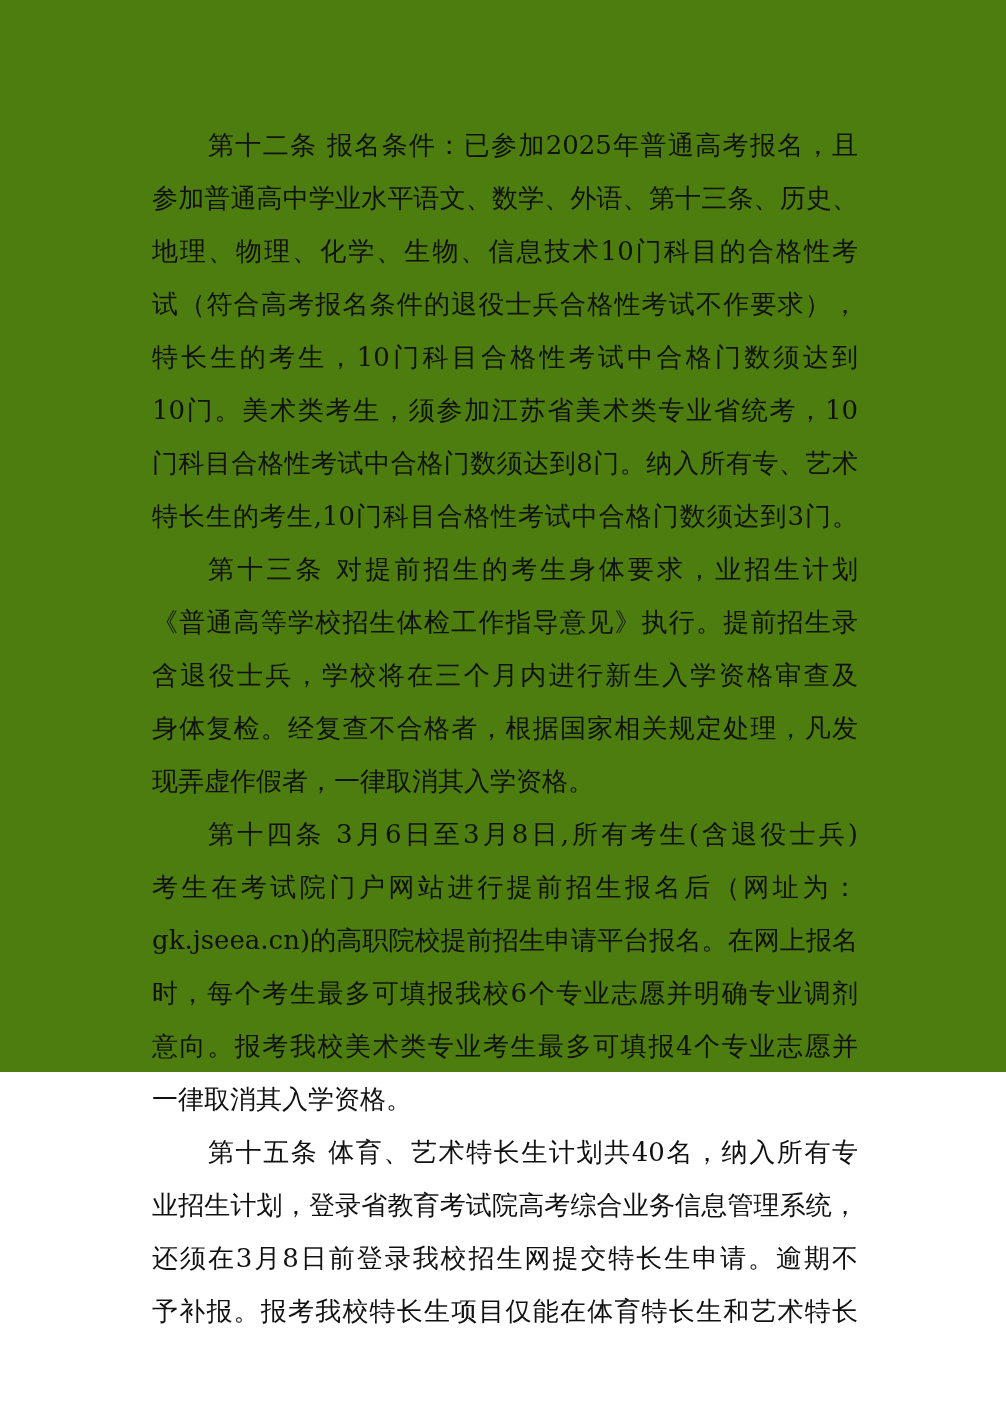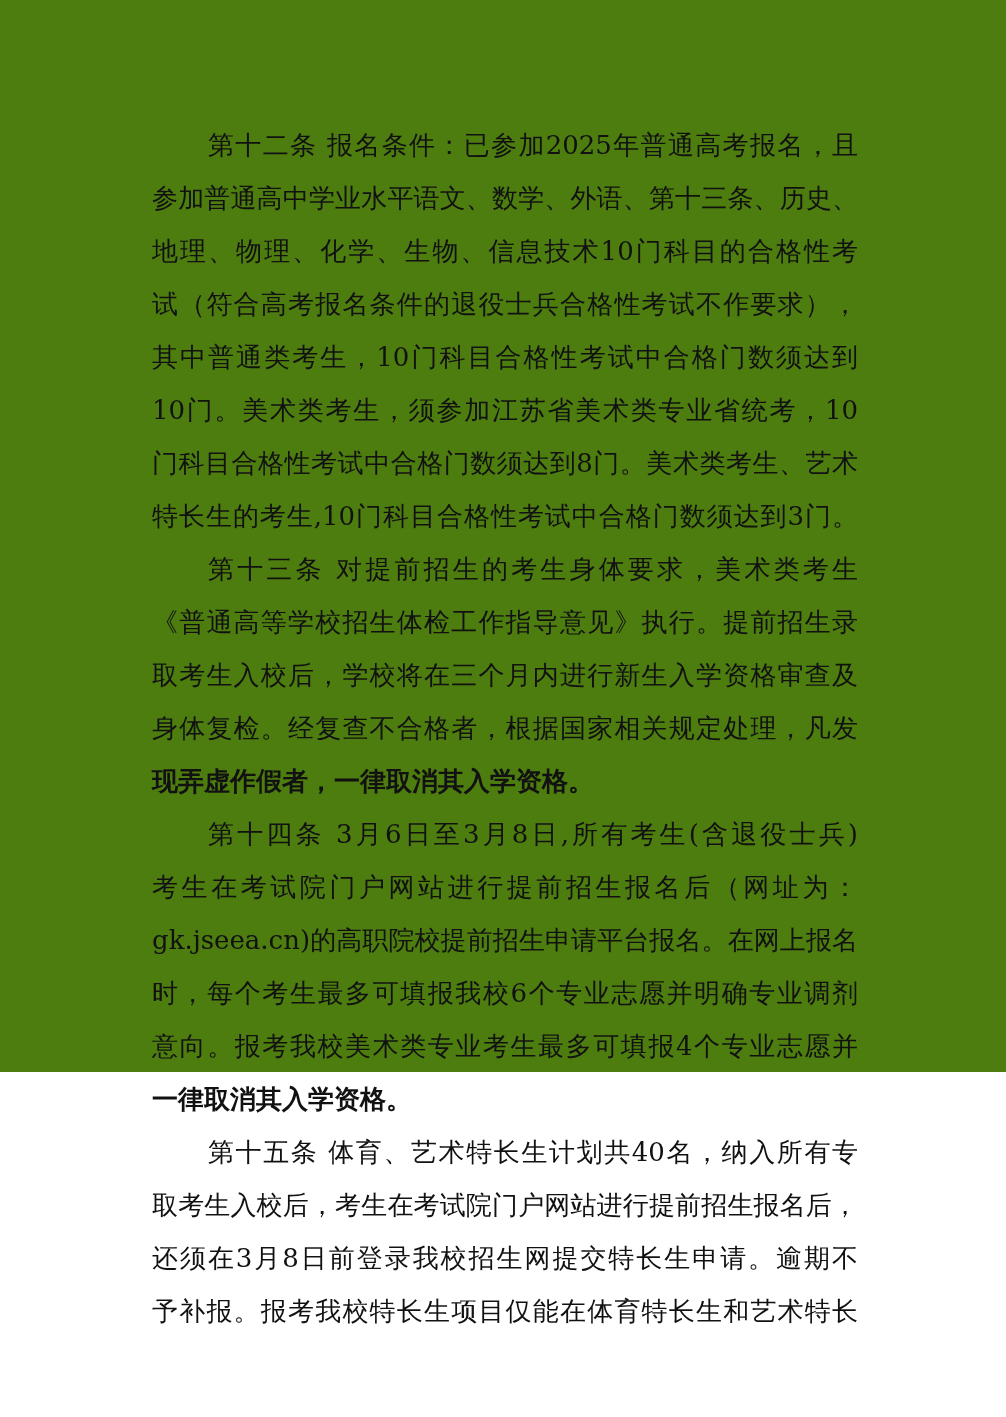--- a/index.html
+++ b/index.html
@@ -34,56 +34,55 @@
       text-align: justify;
       text-align-last: justify;
       letter-spacing: 0;
     }
     .line.indent {
       left: 208px;
       width: 650px;
     }
     .line.last {
       text-align-last: left;
-      font-weight: bold;
     }
   </style>
 </head>
 <body>
 
 <div class="page">
 
   <section>
     <div class="line indent" style="top:125px">第十二条 报名条件：已参加2025年普通高考报名，且</div>
     <div class="line" style="top:178px">参加普通高中学业水平语文、数学、外语、第十三条、历史、</div>
     <div class="line" style="top:231px">地理、物理、化学、生物、信息技术10门科目的合格性考</div>
     <div class="line" style="top:284px">试（符合高考报名条件的退役士兵合格性考试不作要求），</div>
-    <div class="line" style="top:337px">其中普通类考生，10门科目合格性考试中合格门数须达到</div>
+    <div class="line" style="top:337px">特长生的考生，10门科目合格性考试中合格门数须达到</div>
     <div class="line" style="top:390px">10门。美术类考生，须参加江苏省美术类专业省统考，10</div>
-    <div class="line" style="top:443px">门科目合格性考试中合格门数须达到8门。美术类考生、艺术</div>
+    <div class="line" style="top:443px">门科目合格性考试中合格门数须达到8门。纳入所有专、艺术</div>
     <div class="line" style="top:496px">特长生的考生,10门科目合格性考试中合格门数须达到3门。</div>
   </section>
 
   <section>
-    <div class="line indent" style="top:549px">第十三条 对提前招生的考生身体要求，美术类考生</div>
+    <div class="line indent" style="top:549px">第十三条 对提前招生的考生身体要求，业招生计划</div>
     <div class="line" style="top:602px">《普通高等学校招生体检工作指导意见》执行。提前招生录</div>
-    <div class="line" style="top:655px">取考生入校后，学校将在三个月内进行新生入学资格审查及</div>
+    <div class="line" style="top:655px">含退役士兵，学校将在三个月内进行新生入学资格审查及</div>
     <div class="line" style="top:708px">身体复检。经复查不合格者，根据国家相关规定处理，凡发</div>
     <div class="line last" style="top:761px">现弄虚作假者，一律取消其入学资格。</div>
   </section>
 
   <section>
     <div class="line indent" style="top:814px">第十四条 3月6日至3月8日,所有考生(含退役士兵)</div>
     <div class="line" style="top:867px">考生在考试院门户网站进行提前招生报名后（网址为：</div>
     <div class="line" style="top:920px">gk.jseea.cn)的高职院校提前招生申请平台报名。在网上报名</div>
     <div class="line" style="top:973px">时，每个考生最多可填报我校6个专业志愿并明确专业调剂</div>
     <div class="line" style="top:1026px">意向。报考我校美术类专业考生最多可填报4个专业志愿并</div>
     <div class="line last" style="top:1079px">一律取消其入学资格。</div>
   </section>
 
   <section>
     <div class="line indent" style="top:1132px">第十五条 体育、艺术特长生计划共40名，纳入所有专</div>
-    <div class="line" style="top:1185px">取考生入校后，考生在考试院门户网站进行提前招生报名后，</div>
+    <div class="line" style="top:1185px">业招生计划，登录省教育考试院高考综合业务信息管理系统，</div>
     <div class="line" style="top:1238px">还须在3月8日前登录我校招生网提交特长生申请。逾期不</div>
     <div class="line" style="top:1291px">予补报。报考我校特长生项目仅能在体育特长生和艺术特长</div>
   </section>
 
 </div>
 
 </body></html>

